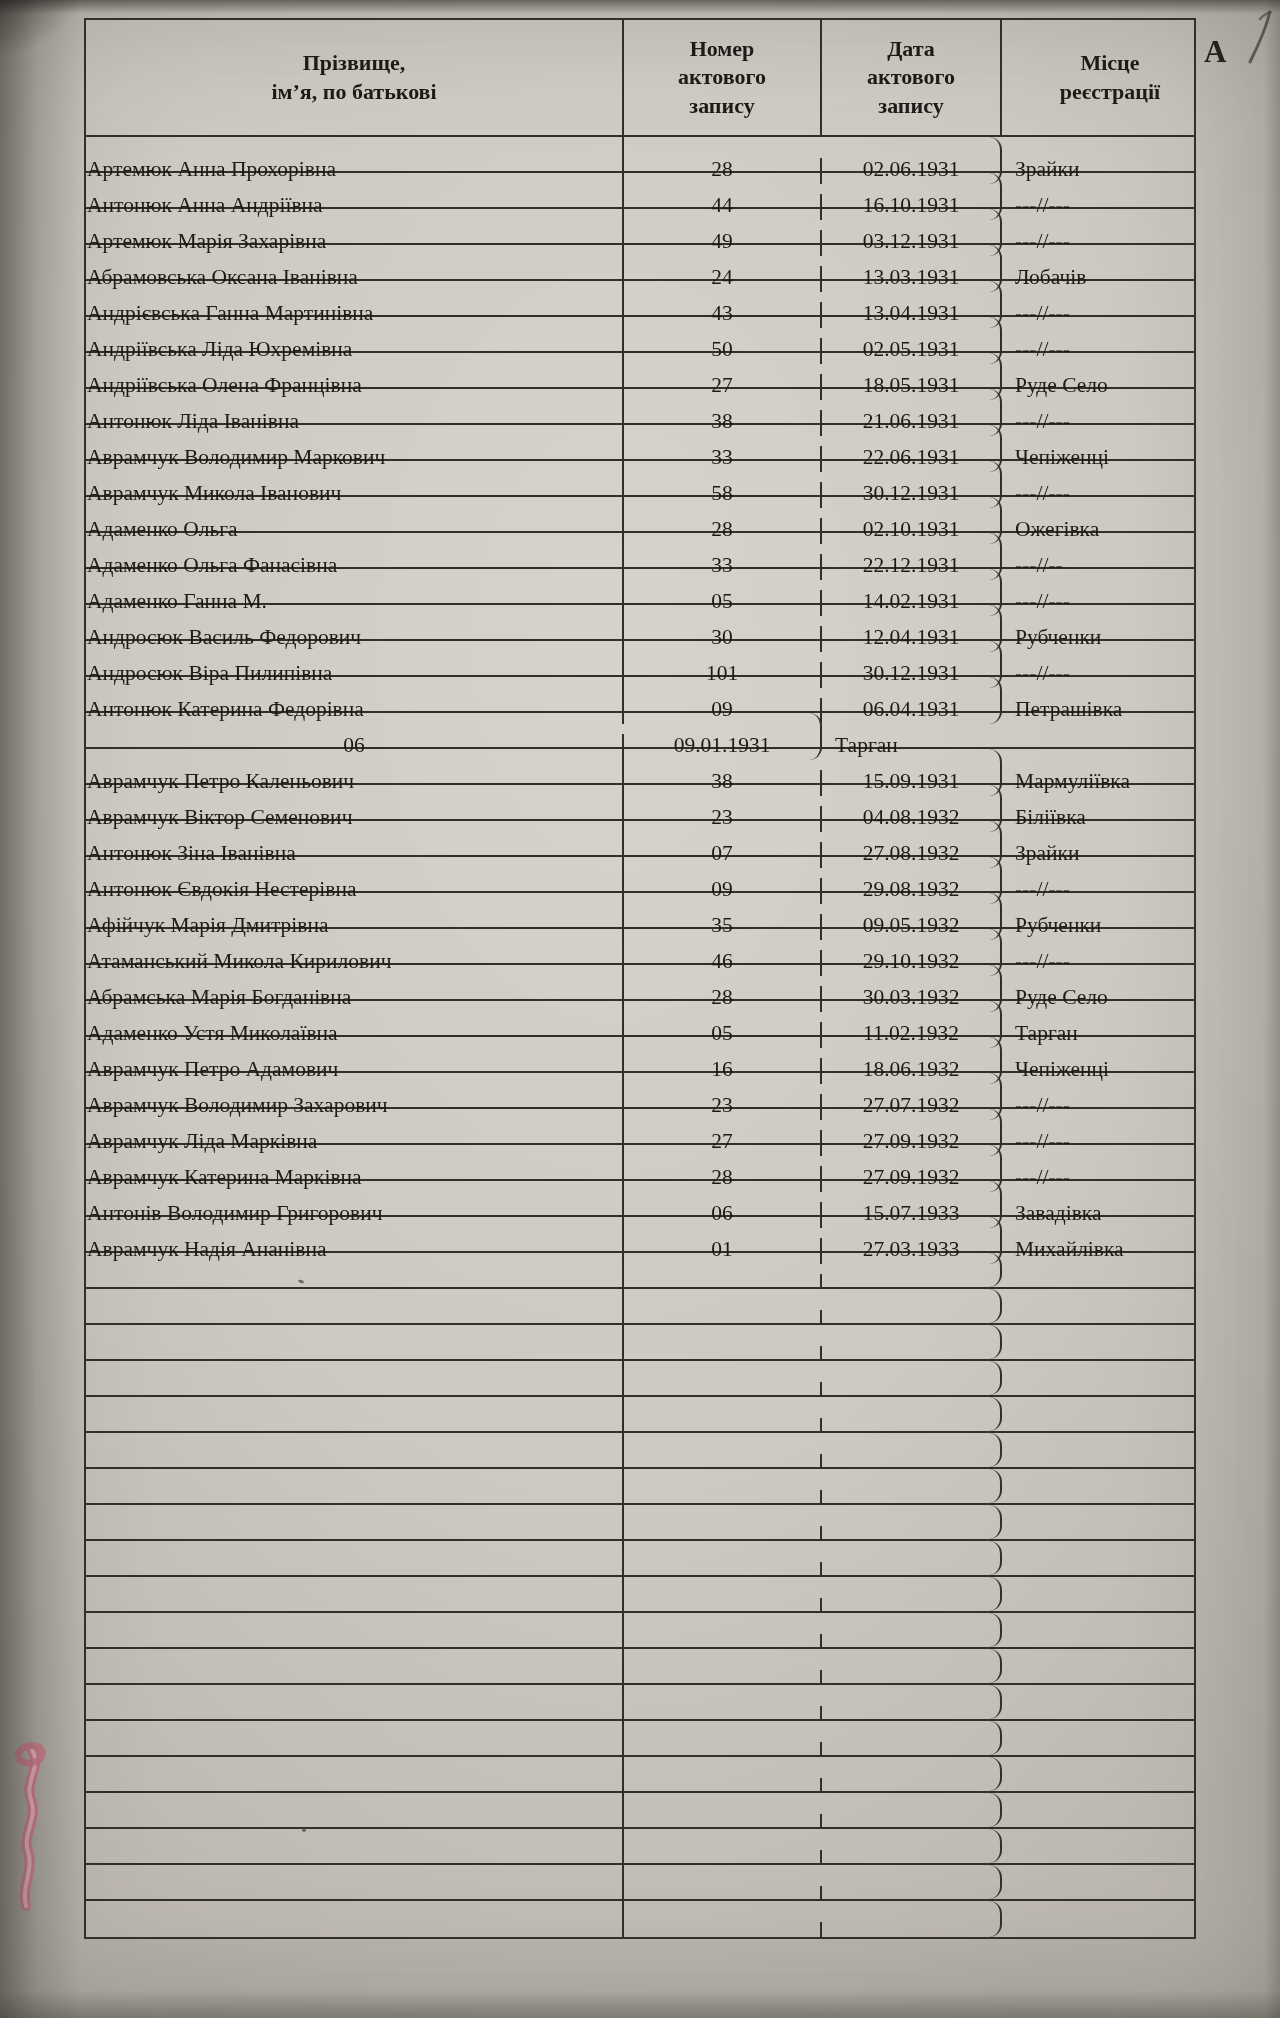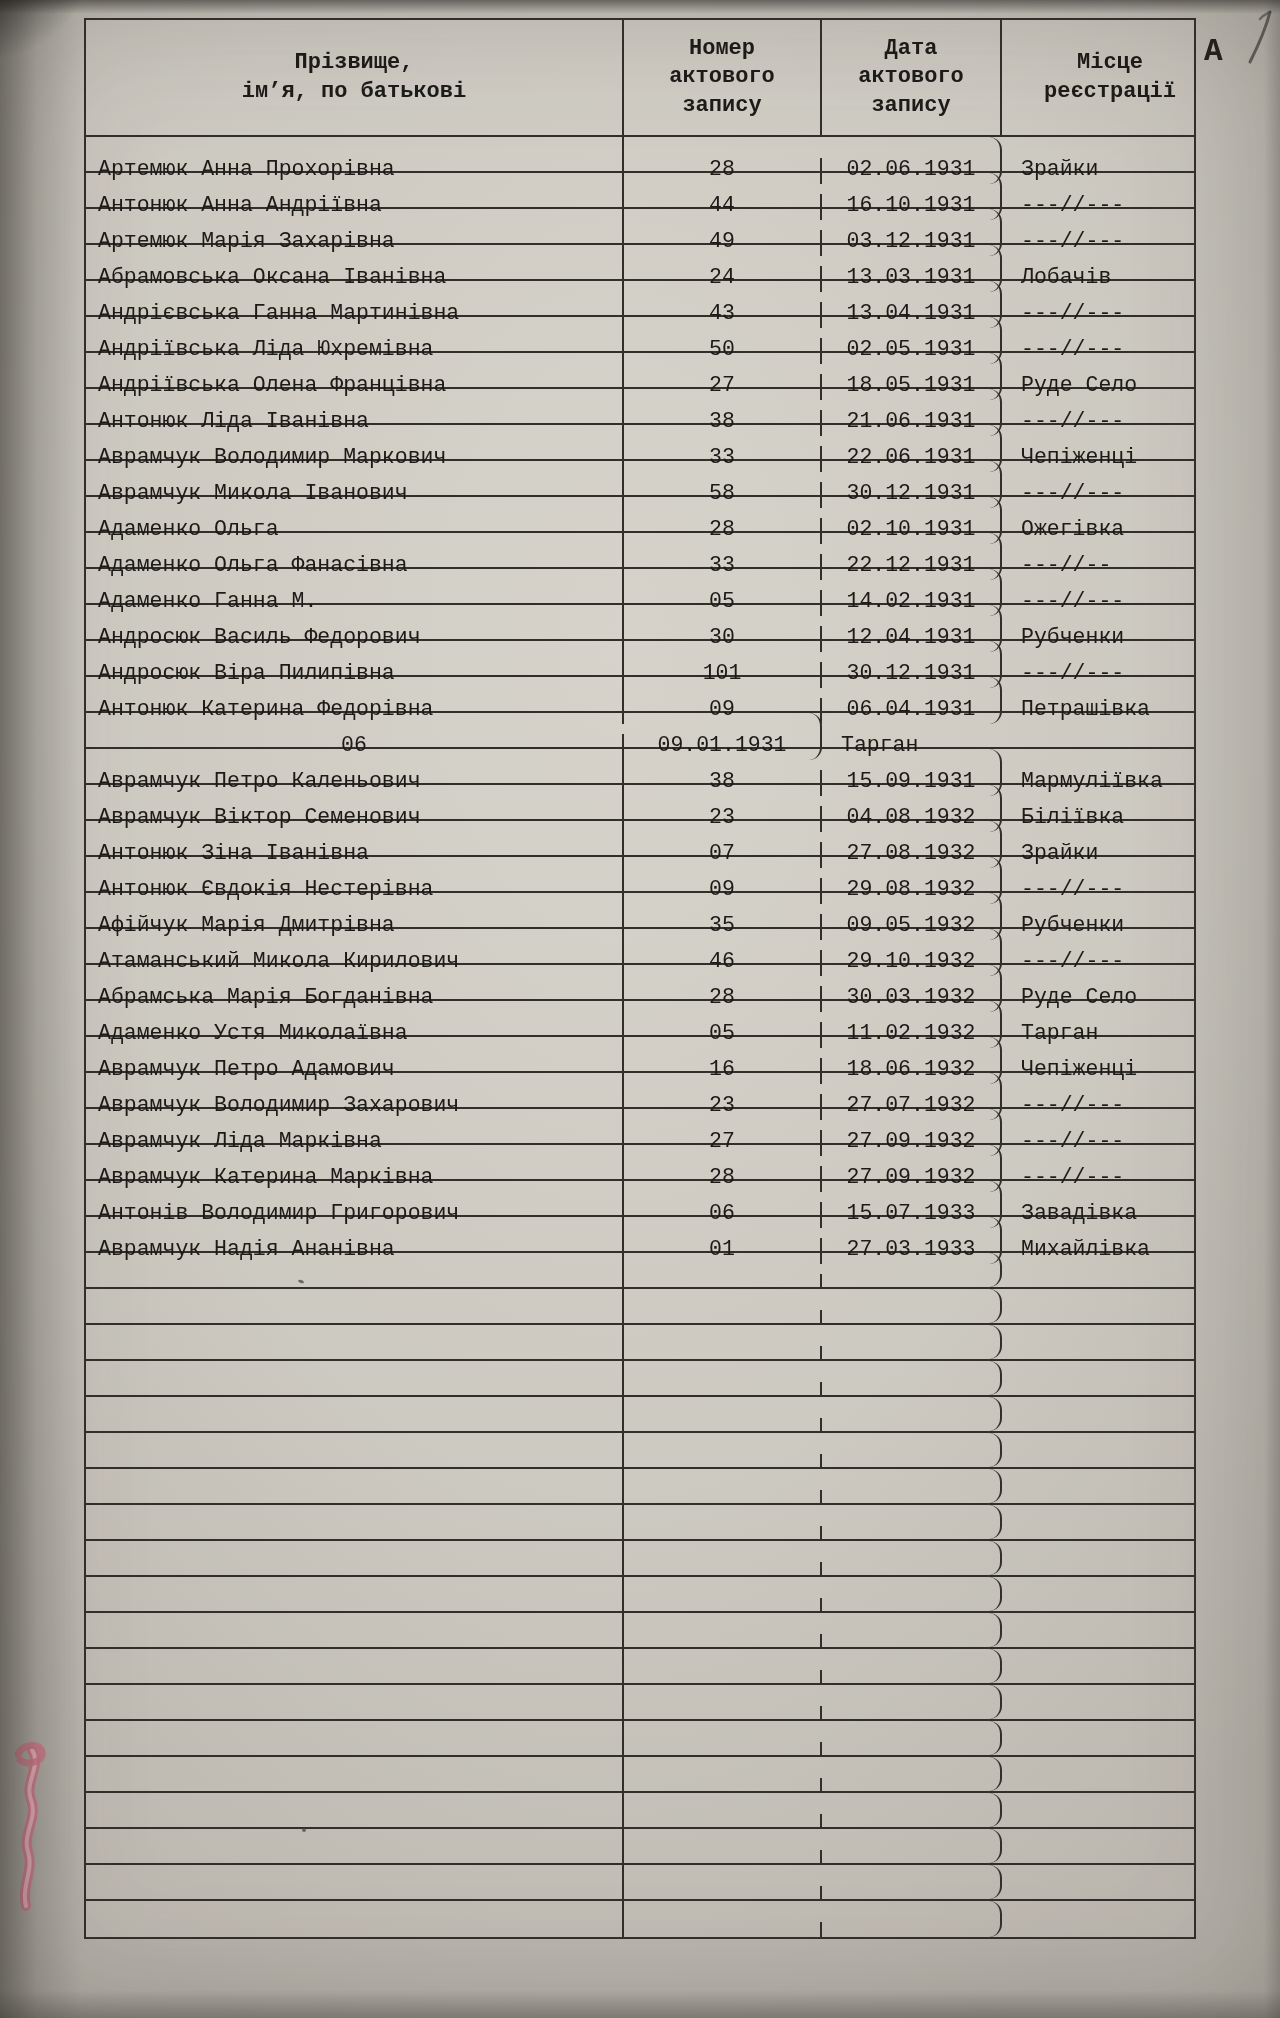--- a/index.html
+++ b/index.html
@@ -2,21 +2,21 @@
 <html><head>
 <meta charset="utf-8">
 <style>
   * { margin:0; padding:0; box-sizing:border-box; }
   html,body { background:#8a8781; }
   .page {
     position:relative;
     width:1280px; height:2018px;
     margin:0 auto;
     overflow:hidden;
-    font-family:Liberation Mono, monospace;
+    font-family:Liberation Serif, serif;
     color:#1d1b18;
     background: radial-gradient(ellipse 950px 1500px at 48% 32%, #d4d1c9 0%, #c9c6be 55%, #b5b1a9 100%);
     box-shadow: inset 0 0 140px rgba(60,56,50,0.30);
   }
 
   
   .edge-left   { position:absolute; left:0; top:0; width:82px; height:100%;
                  background:linear-gradient(to right, rgba(50,47,42,0.50), rgba(50,47,42,0.16) 45%, transparent); }
   .edge-top    { position:absolute; left:0; top:0; width:100%; height:14px;
                  background:linear-gradient(to bottom, rgba(38,36,32,0.55), transparent); }
@@ -50,24 +50,24 @@
     height:36px; border-bottom:2px solid #322f2a;
   }
   .tbody .trow:last-child { border-bottom:none; }
   .tcell {
     border-right:2px solid #322f2a;
     font-size:21.5px; line-height:1.05;
     display:flex; align-items:flex-end; padding-bottom:3px;
     white-space:nowrap; overflow:visible;
   }
   .tcell:last-child { border-right:none; }
-  .c-name  { padding-left:12px; }
+  .c-name  { padding-left:1px; }
   .c-num   { justify-content:center;margin-top:21px; }
   .c-date  { justify-content:center;border-radius:13px; }
-  .c-place { padding-left:19px; }
+  .c-place { padding-left:13px; }
 
   
   .page-letter {
     position:absolute; left:1204px; top:34px;
     font-size:31px; font-weight:bold; color:#24211d;
   }
   .hand-stroke { position:absolute; left:1243px; top:8px; }
 
   
   .thread { position:absolute; left:8px; top:1740px; }

